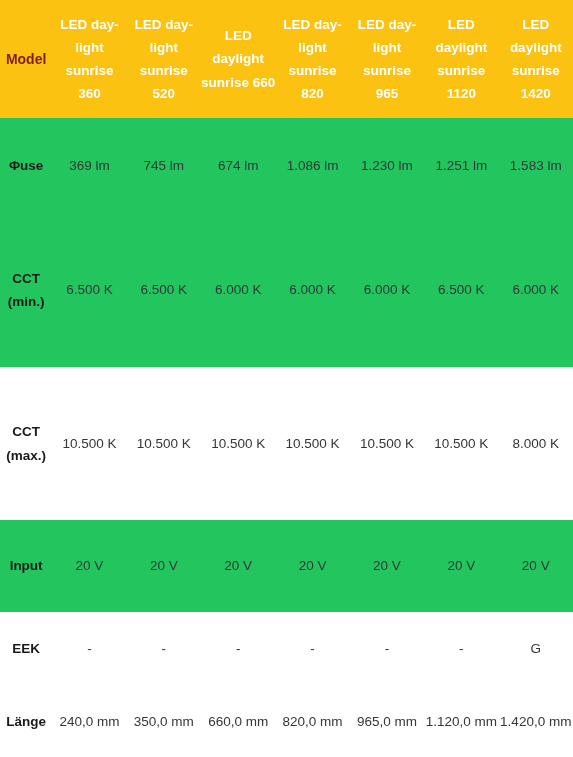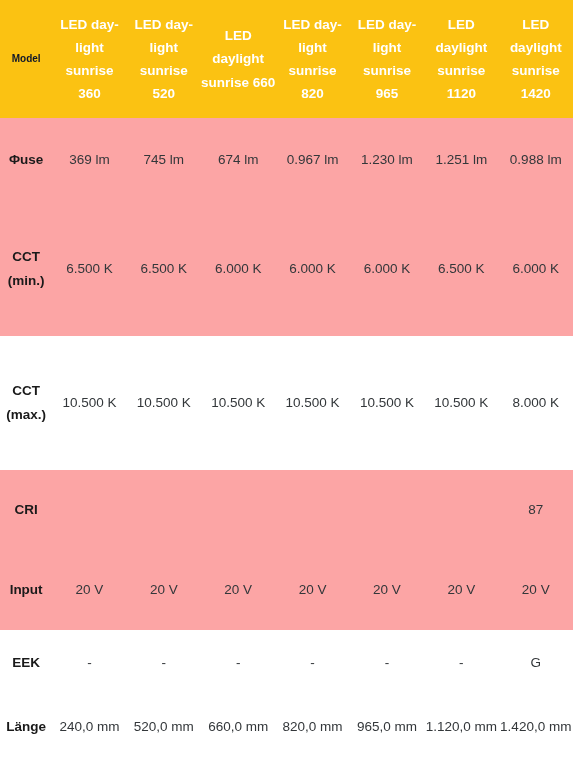--- a/index.html
+++ b/index.html
@@ -35,41 +35,41 @@
     color: #ffffff;
     font-size: 13.5px;
     font-weight: bold;
     line-height: 1.72;
     text-align: center;
     vertical-align: middle;
     height: 118px;
     box-sizing: border-box;
   }
   thead th.h-label {
-    color: #0f172a;
-    font-size: 10px;
+    color: #7f1d1d;
+    font-size: 14px;
     text-align: center;
   }
 
   
   tbody td {
     padding: 0;
     margin: 0;
     text-align: center;
     vertical-align: middle;
     font-size: 13.5px;
     line-height: 1.75;
     color: #33373a;
   }
   tbody td.rowlabel {
     font-weight: bold;
     color: #1a1a1a;
     font-size: 13.5px;
   }
-  tbody tr.shade td { background: #fca5a5; }
+  tbody tr.shade td { background: #22c55e; }
   tbody tr.plain td { background: #ffffff; }
 
   .check {
     font-size: 14px;
     color: #232323;
     line-height: 1;
   }
   .dash { color: #33373a; }
 
   
@@ -112,24 +112,24 @@
     </tr>
   </thead>
 
   <tbody>
 
     <tr class="shade r-phiuse">
       <td class="rowlabel">Φuse</td>
       <td>369 lm</td>
       <td>745 lm</td>
       <td>674 lm</td>
-      <td>0.967 lm</td>
+      <td>1.086 lm</td>
       <td>1.230 lm</td>
       <td>1.251 lm</td>
-      <td>0.988 lm</td>
+      <td>1.583 lm</td>
     </tr>
 
 
     <tr class="shade r-cctmin">
       <td class="rowlabel">CCT<br>(min.)</td>
       <td>6.500 K</td>
       <td>6.500 K</td>
       <td>6.000 K</td>
       <td>6.000 K</td>
       <td>6.000 K</td>
@@ -141,30 +141,20 @@
       <td class="rowlabel">CCT<br>(max.)</td>
       <td>10.500 K</td>
       <td>10.500 K</td>
       <td>10.500 K</td>
       <td>10.500 K</td>
       <td>10.500 K</td>
       <td>10.500 K</td>
       <td>8.000 K</td>
     </tr>
 
-    <tr class="shade r-cri">
-      <td class="rowlabel">CRI</td>
-      <td></td>
-      <td></td>
-      <td></td>
-      <td></td>
-      <td></td>
-      <td></td>
-      <td>87</td>
-    </tr>
 
 
     <tr class="shade r-input">
       <td class="rowlabel">Input</td>
       <td>20 V</td>
       <td>20 V</td>
       <td>20 V</td>
       <td>20 V</td>
       <td>20 V</td>
       <td>20 V</td>
@@ -179,21 +169,21 @@
       <td class="dash">-</td>
       <td class="dash">-</td>
       <td class="dash">-</td>
       <td>G</td>
     </tr>
 
 
     <tr class="plain r-lange">
       <td class="rowlabel">Länge</td>
       <td>240,0 mm</td>
-      <td>520,0 mm</td>
+      <td>350,0 mm</td>
       <td>660,0 mm</td>
       <td>820,0 mm</td>
       <td>965,0 mm</td>
       <td>1.120,0 mm</td>
       <td>1.420,0 mm</td>
     </tr>
 
   </tbody>
 </table>
 

